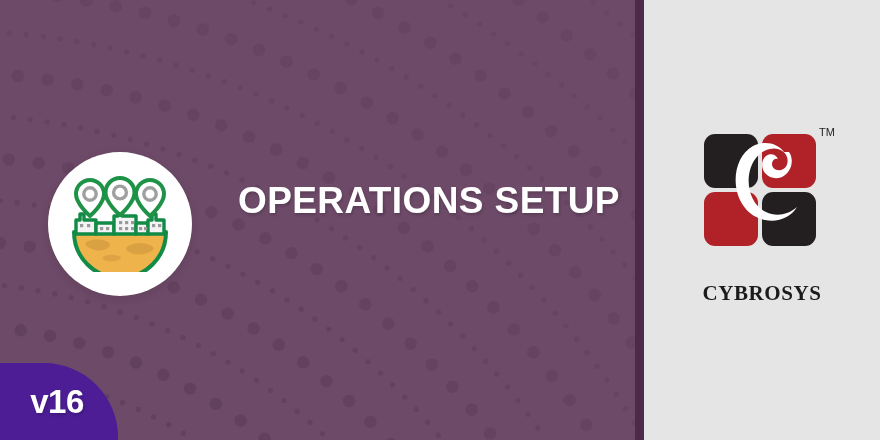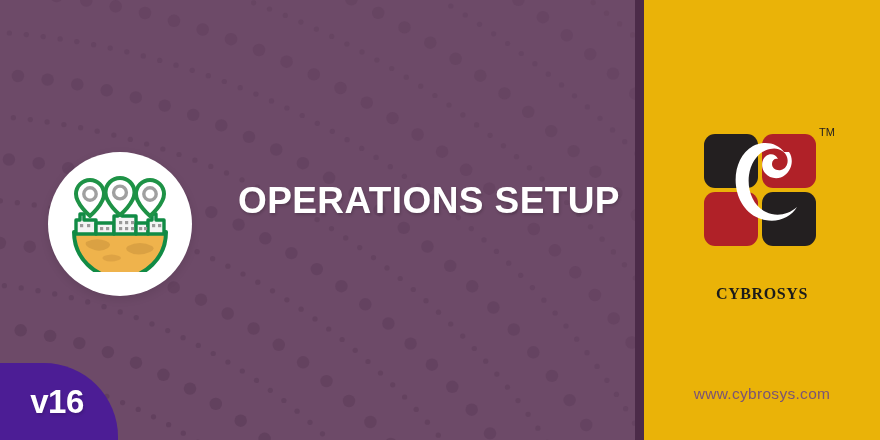--- a/index.html
+++ b/index.html
@@ -103,41 +103,41 @@
     line-height: 33px;
     letter-spacing: -0.5px;
     text-shadow: 1px 2px 3px rgba(0,0,0,0.16);
   }
 
   
   #right-panel {
     position: absolute;
     left: 644px; top: 0;
     width: 236px; height: 440px;
-    background: #eab308;
+    background: #e5e5e5;
   }
 
   #brand-logo {
     position: absolute;
     left: 50%;
     transform: translateX(-50%);
     top: 120px;
     width: 148px;
     height: 132px;
   }
   #brand-logo svg { display:block; }
 
   #brand-name {
     position: absolute;
     left: 0; right: 0;
     top: 281px;
     text-align: center;
     font-family: "Liberation Serif", serif;
     font-weight: 700;
-    font-size: 16px;
+    font-size: 21px;
     line-height: 25px;
     letter-spacing: 0.6px;
     color: #1b1b1b;
   }
 
   #brand-tagline {
     position: absolute;
     left: 0; right: 0;
     top: 309px;
     text-align: center;
@@ -1248,17 +1248,16 @@
                  c0 -4 3 -6 6 -5
                  c-2 -5 -8 -6 -12 -3
                  c-5 4 -5 12 -1 17
                  c5 6 14 7 20 2
                  c7 -5 9 -16 4 -23 z" fill="#FFFFFF"></path>
         <text x="131" y="16" font-family="Liberation Sans, sans-serif" font-size="11" fill="#231F20">TM</text>
       </svg>
     </div>
 
     <div id="brand-name">CYBROSYS</div>
-    <div id="website-url">www.cybrosys.com</div>
 
   </div>
 
 </div>
 
 </body></html>

